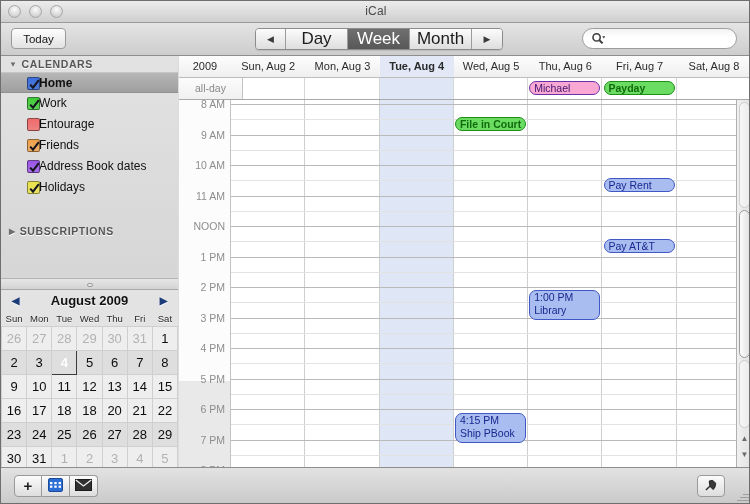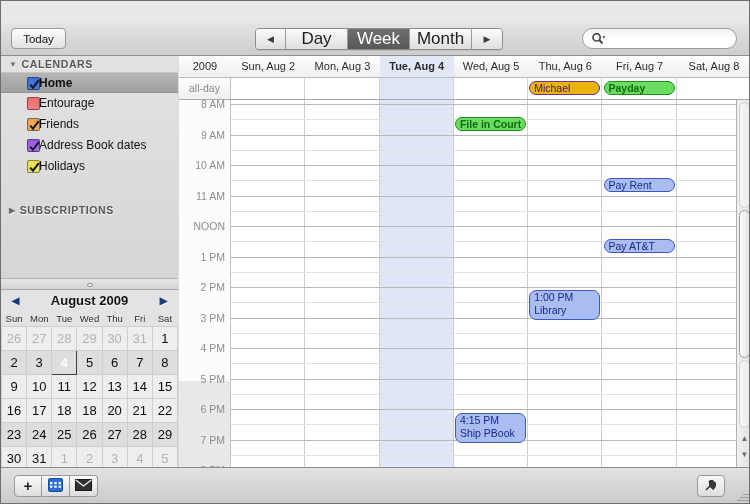--- a/index.html
+++ b/index.html
@@ -104,21 +104,21 @@
       background:#fff; }
   .dayhdr { position:absolute; left:0; top:0; width:572px; height:22px;
       background:linear-gradient(#fdfdfd,#efefef); border-bottom:1px solid #bcbcbc; }
   .dayhdr .cell { position:absolute; top:0; height:21px; line-height:21px;
       text-align:center; font-size:11px; color:#2b2b2b; }
   .dayhdr .yr { left:0; width:52px; }
   .dayhdr .cur { font-weight:bold; background:#e2e8f6; }
 
   .allday { position:absolute; left:0; top:22px; width:572px; height:22px;
       background:#fff; border-bottom:1px solid #a9a9a9; }
-  .allday .gutter { position:absolute; left:0; top:0; width:52px; height:21px;
+  .allday .gutter { position:absolute; left:0; top:0; width:64px; height:21px;
       background:linear-gradient(#fcfcfc,#f0f0f0); border-right:1px solid #c3c3c3;
       font-size:10.5px; color:#8a8a8a; text-align:center; line-height:21px; }
   .allday .col { position:absolute; top:0; height:21px; border-right:1px solid #d6d6d6; }
   .allday .col.cur { background:#dfe6f6; }
 
   .gridwrap { position:absolute; left:0; top:44px; width:572px; height:367px;
       overflow:hidden; background:#fff; }
   .tgutter { position:absolute; left:0; top:0; width:52px; height:600px;
       background:#fcfcfc; border-right:1px solid #c3c3c3; }
   .tgutter .eve { position:absolute; left:0; top:281px; width:51px; height:320px;
@@ -131,21 +131,21 @@
   .dcol.cur { background:#dfe6f6; }
   .hline { position:absolute; left:52px; width:520px; height:1px; background:#b9b9b9; }
   .hhline { position:absolute; left:52px; width:520px; height:1px; background:#e2e2e2; }
 
   
   .ev { position:absolute; border-radius:7px; font-size:10.5px;
       padding:0 4px; overflow:hidden; white-space:nowrap; line-height:13px; }
   .ev.pill { height:14px; line-height:13px; border-radius:8px; }
   .ev.blue { background:#a9bdf0; border:1px solid #3f58c4; color:#18288f; }
   .ev.green { background:#6bdc62; border:1px solid #1d8f17; color:#116b0d;font-weight:bold; }
-  .ev.purple { background:#eab308; border:1px solid #6b2fa8; color:#3f1470; }
+  .ev.purple { background:#f9a8d4; border:1px solid #6b2fa8; color:#3f1470; }
   .ev .tm { display:block; }
   .ev .nm { display:block; }
 
   
   .vsb { position:absolute; right:0; top:44px; width:15px; height:367px;
       background:linear-gradient(to right,#f0f0f0,#e2e2e2);
       border-left:1px solid #b0b0b0; }
   .vsb .thumb { position:absolute; left:2px; top:110px; width:11px; height:148px;
       border-radius:6px; border:1px solid #9b9b9b;
       background:linear-gradient(to right,#fcfcfc,#e3e3e3); }
@@ -174,20 +174,28 @@
       background:linear-gradient(#fbfbfb,#dddddd);
       display:flex; align-items:center; justify-content:center; }
   .grip { position:absolute; right:2px; bottom:2px; width:14px; height:14px; }
   .grip i { position:absolute; right:0; background:#9e9e9e; height:1px; transform-origin:right; }
 </style>
 </head>
 <body>
 
 <div id="app">
 
+  <div class="titlebar">
+    <div class="tl-btns">
+      <div class="tl-btn"></div>
+      <div class="tl-btn"></div>
+      <div class="tl-btn"></div>
+    </div>
+    <div class="wtitle">iCal</div>
+  </div>
 
   <div class="toolbar">
     <div class="today-btn">Today</div>
     <div class="seg">
       <div class="arr">◀</div>
       <div class="lbl">Day</div>
       <div class="lbl sel">Week</div>
       <div class="lbl">Month</div>
       <div class="arr">▶</div>
     </div>
@@ -207,20 +215,25 @@
     <div class="side-list">
       <div class="grp-hdr">
         <span class="tri">▼</span><span>CALENDARS</span>
       </div>
       <div id="cal-rows">
           <div class="cal-row selected"><span class="cbox" style="background: linear-gradient(rgb(58, 111, 224), rgba(58, 111, 224, 0.8));">
               <svg width="13" height="13" viewBox="0 0 13 13" style="display:block">
                 <polyline points="2.2,6.6 5,9.6 10.8,2.2" fill="none" stroke="#15151f" stroke-width="2.1"></polyline>
               </svg>
             </span><span class="cname">Home</span></div>
+          <div class="cal-row"><span class="cbox" style="background: linear-gradient(rgb(62, 203, 53), rgba(62, 203, 53, 0.8));">
+              <svg width="13" height="13" viewBox="0 0 13 13" style="display:block">
+                <polyline points="2.2,6.6 5,9.6 10.8,2.2" fill="none" stroke="#15151f" stroke-width="2.1"></polyline>
+              </svg>
+            </span><span class="cname">Work</span></div>
           <div class="cal-row"><span class="cbox" style="background: linear-gradient(rgb(240, 106, 106), rgba(240, 106, 106, 0.8));"></span><span class="cname">Entourage</span></div>
           <div class="cal-row"><span class="cbox" style="background: linear-gradient(rgb(240, 161, 74), rgba(240, 161, 74, 0.8));">
               <svg width="13" height="13" viewBox="0 0 13 13" style="display:block">
                 <polyline points="2.2,6.6 5,9.6 10.8,2.2" fill="none" stroke="#15151f" stroke-width="2.1"></polyline>
               </svg>
             </span><span class="cname">Friends</span></div>
           <div class="cal-row"><span class="cbox" style="background: linear-gradient(rgb(154, 84, 232), rgba(154, 84, 232, 0.8));">
               <svg width="13" height="13" viewBox="0 0 13 13" style="display:block">
                 <polyline points="2.2,6.6 5,9.6 10.8,2.2" fill="none" stroke="#15151f" stroke-width="2.1"></polyline>
               </svg>

